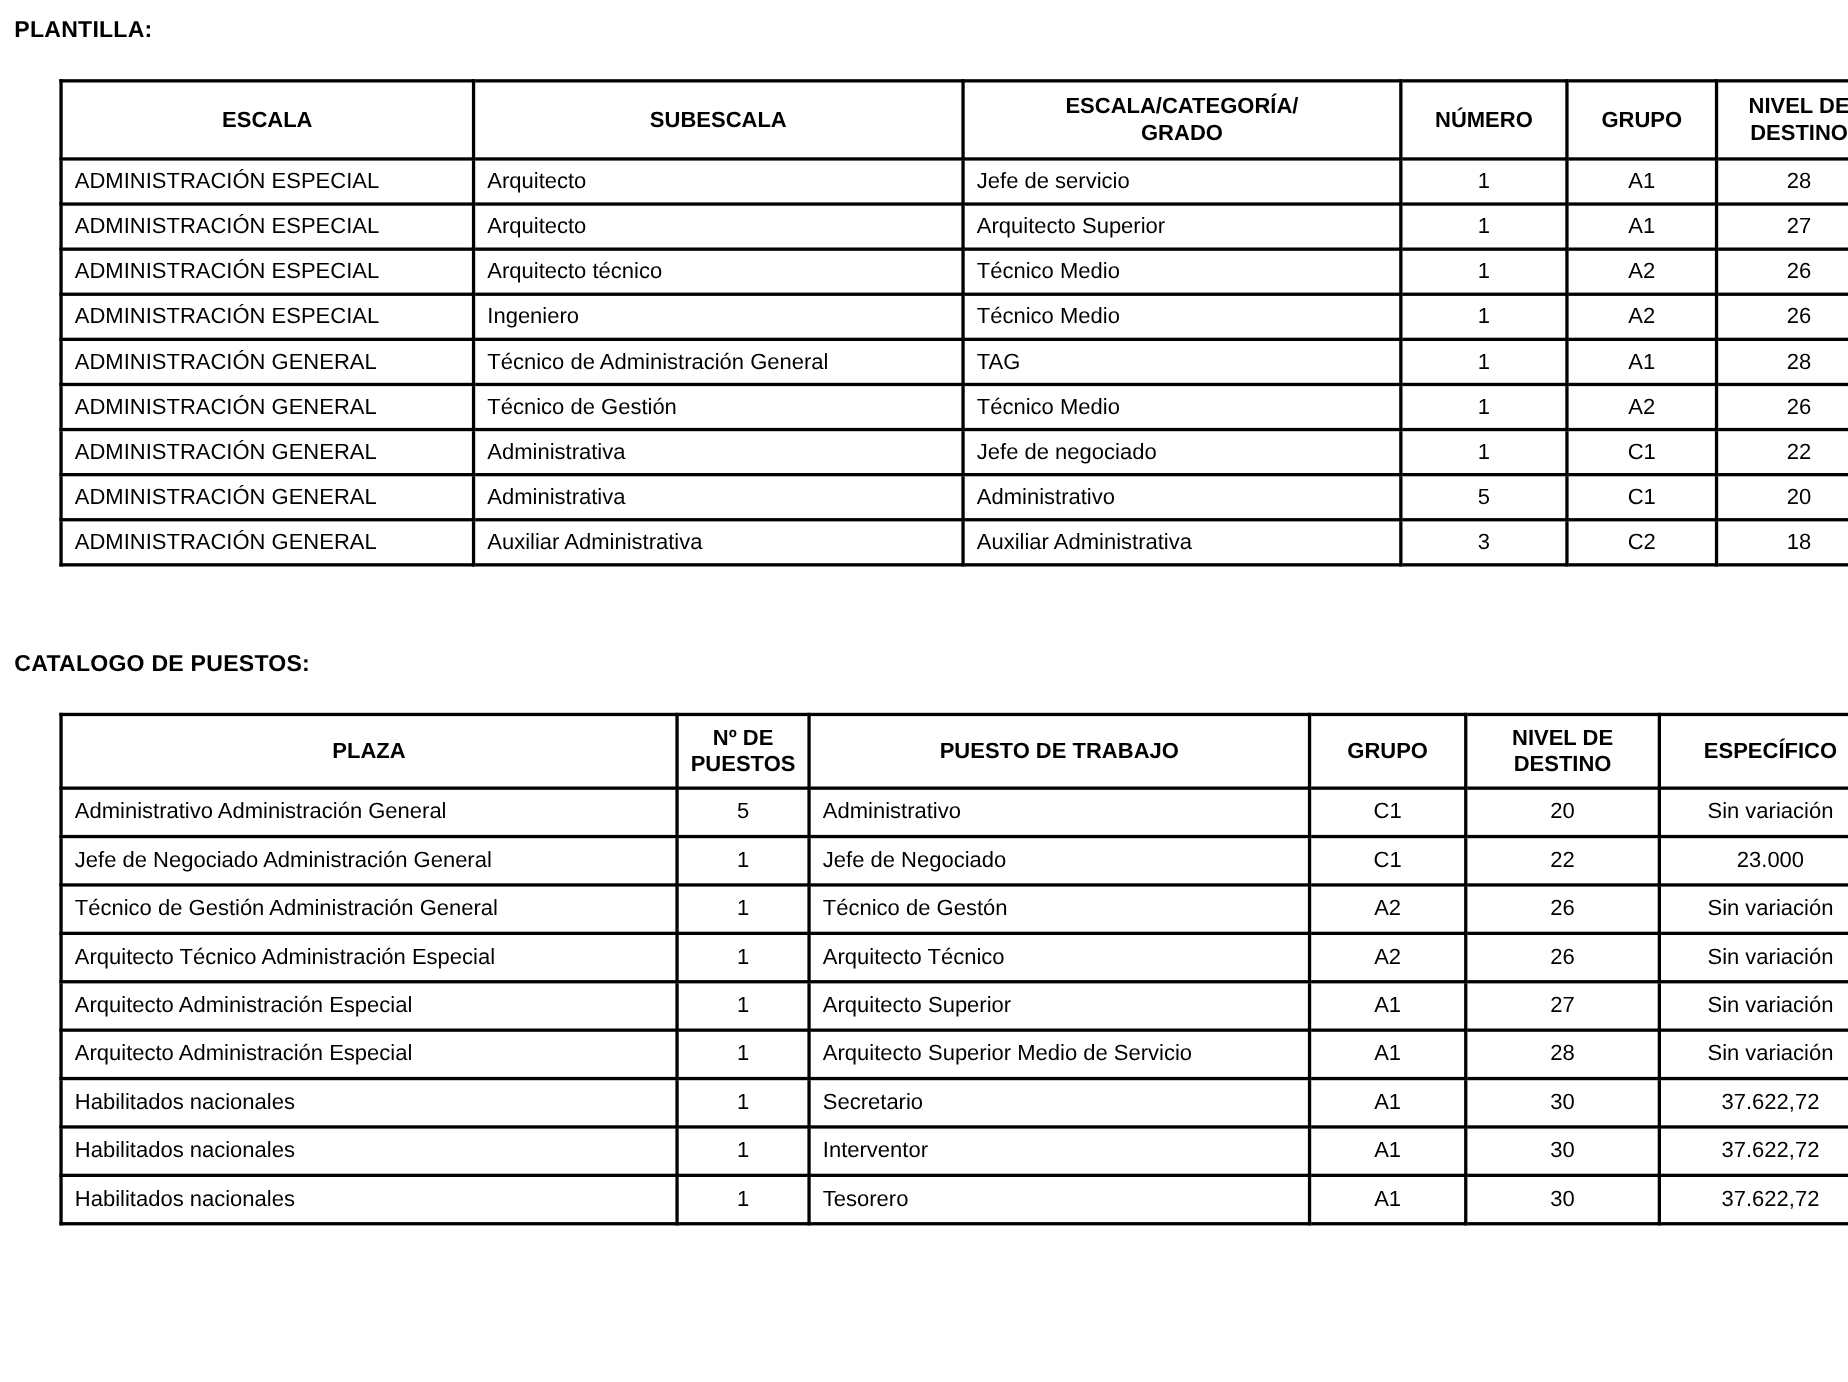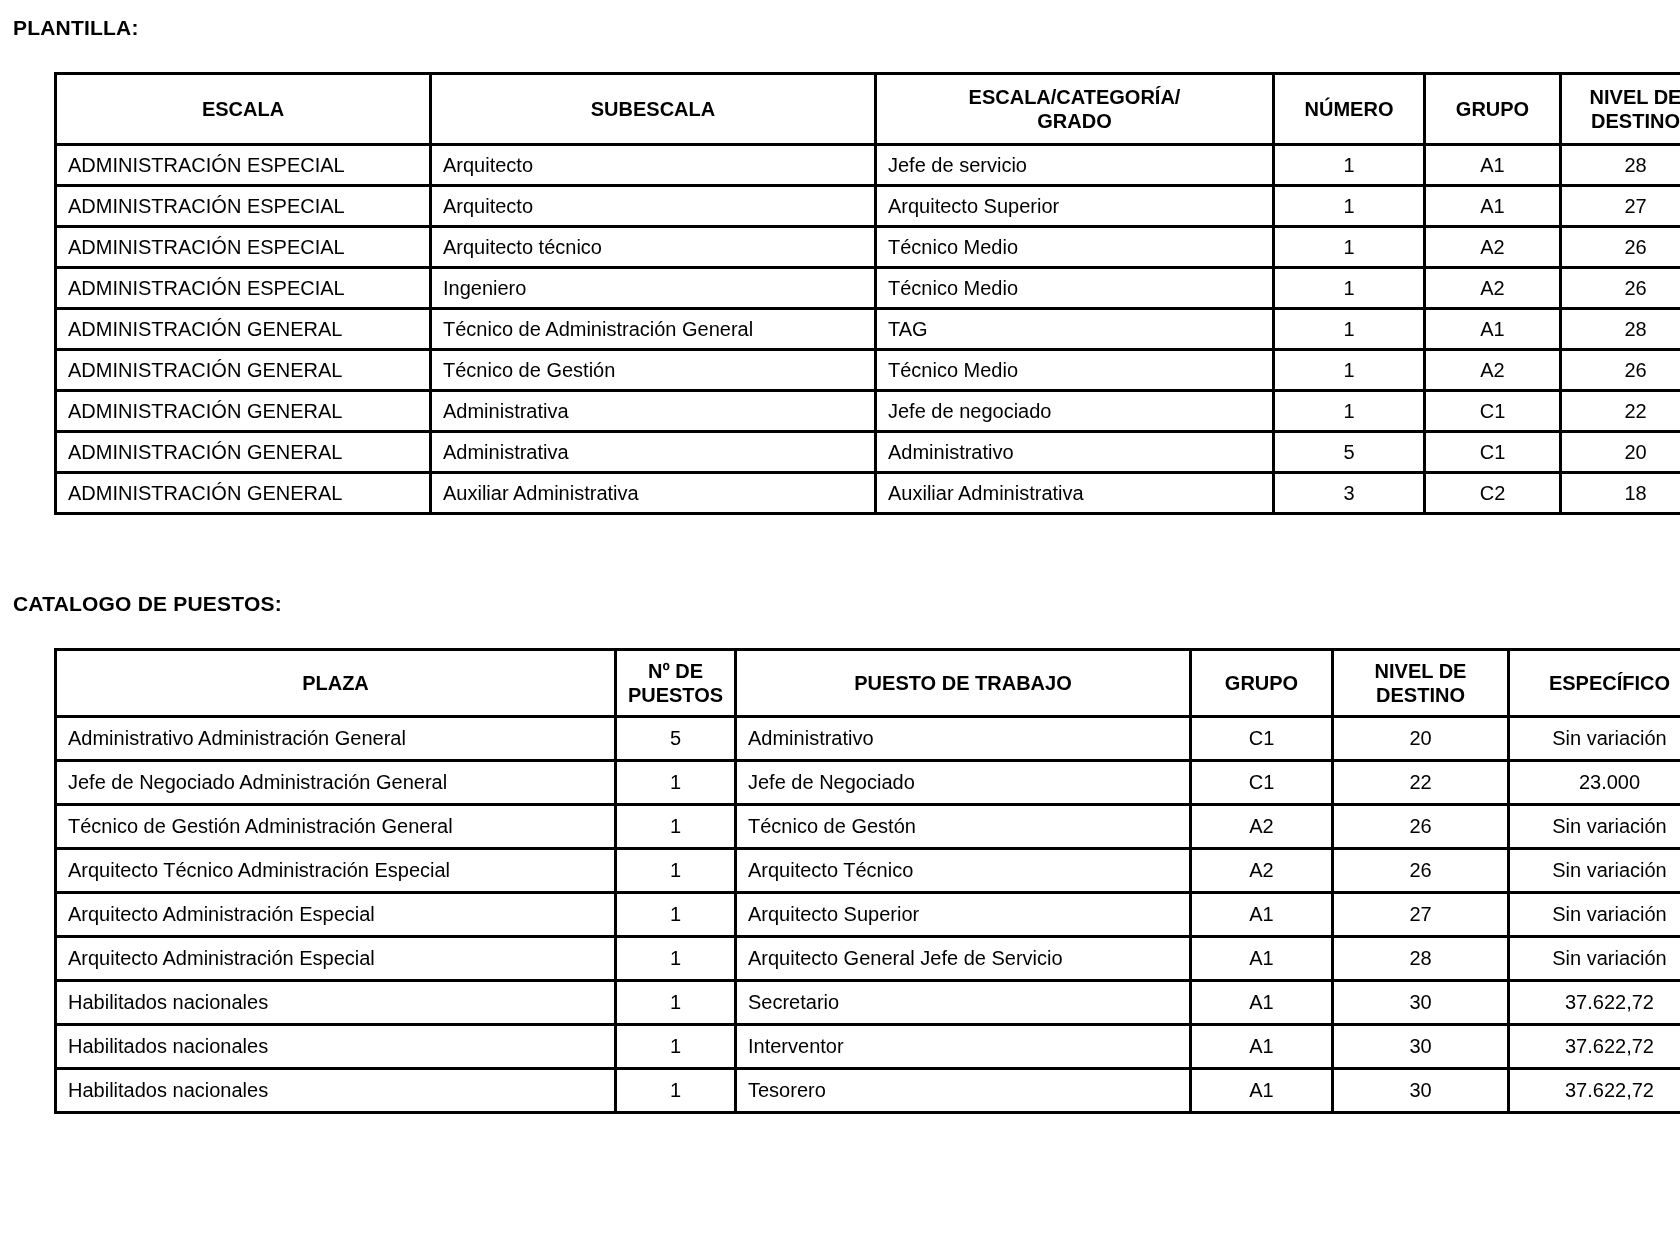--- a/index.html
+++ b/index.html
@@ -234,21 +234,21 @@
         <td class="c0">Arquitecto Administración Especial</td>
         <td class="c1">1</td>
         <td class="c2">Arquitecto Superior</td>
         <td class="c3">A1</td>
         <td class="c4">27</td>
         <td class="c5">Sin variación</td>
       </tr>
       <tr>
         <td class="c0">Arquitecto Administración Especial</td>
         <td class="c1">1</td>
-        <td class="c2">Arquitecto General Jefe de Servicio</td>
+        <td class="c2">Arquitecto Superior Medio de Servicio</td>
         <td class="c3">A1</td>
         <td class="c4">28</td>
         <td class="c5">Sin variación</td>
       </tr>
       <tr>
         <td class="c0">Habilitados nacionales</td>
         <td class="c1">1</td>
         <td class="c2">Secretario</td>
         <td class="c3">A1</td>
         <td class="c4">30</td>

